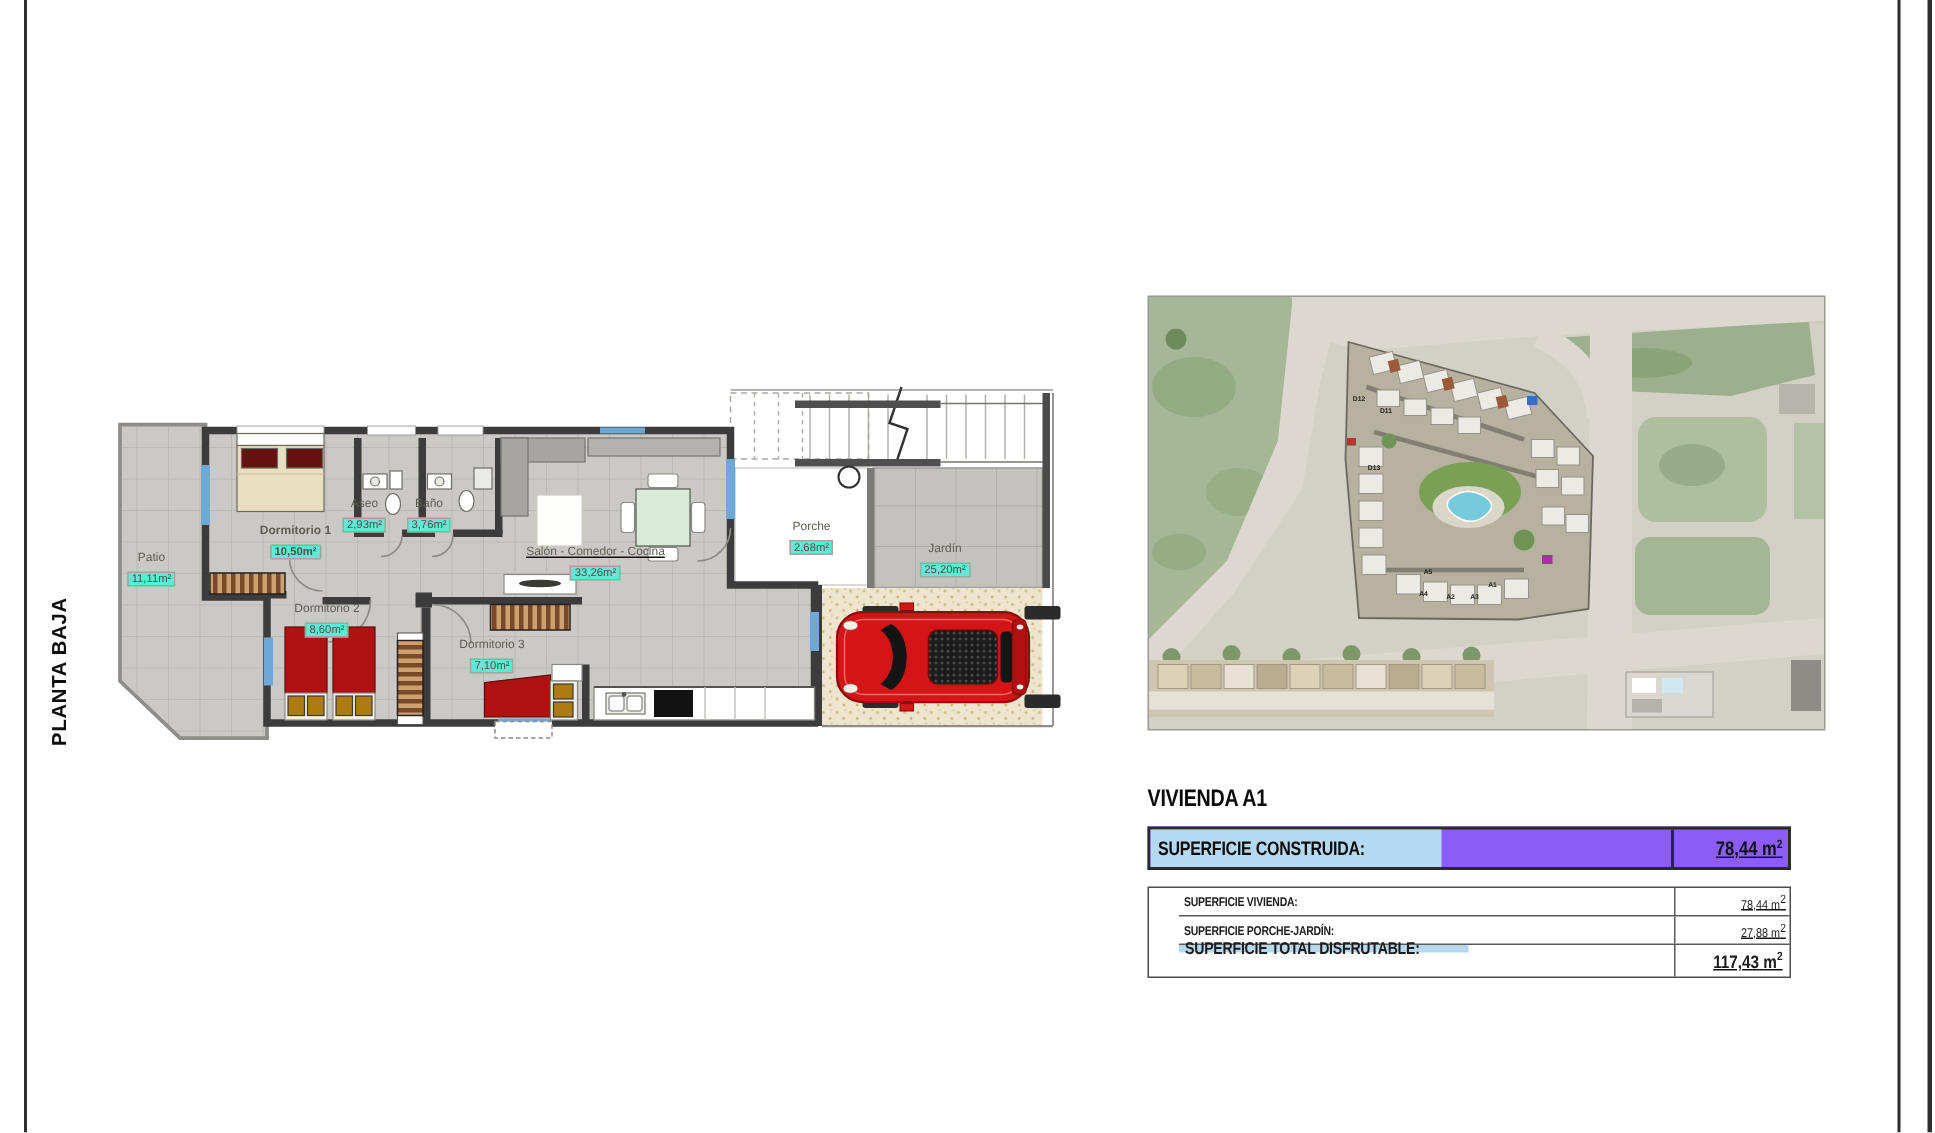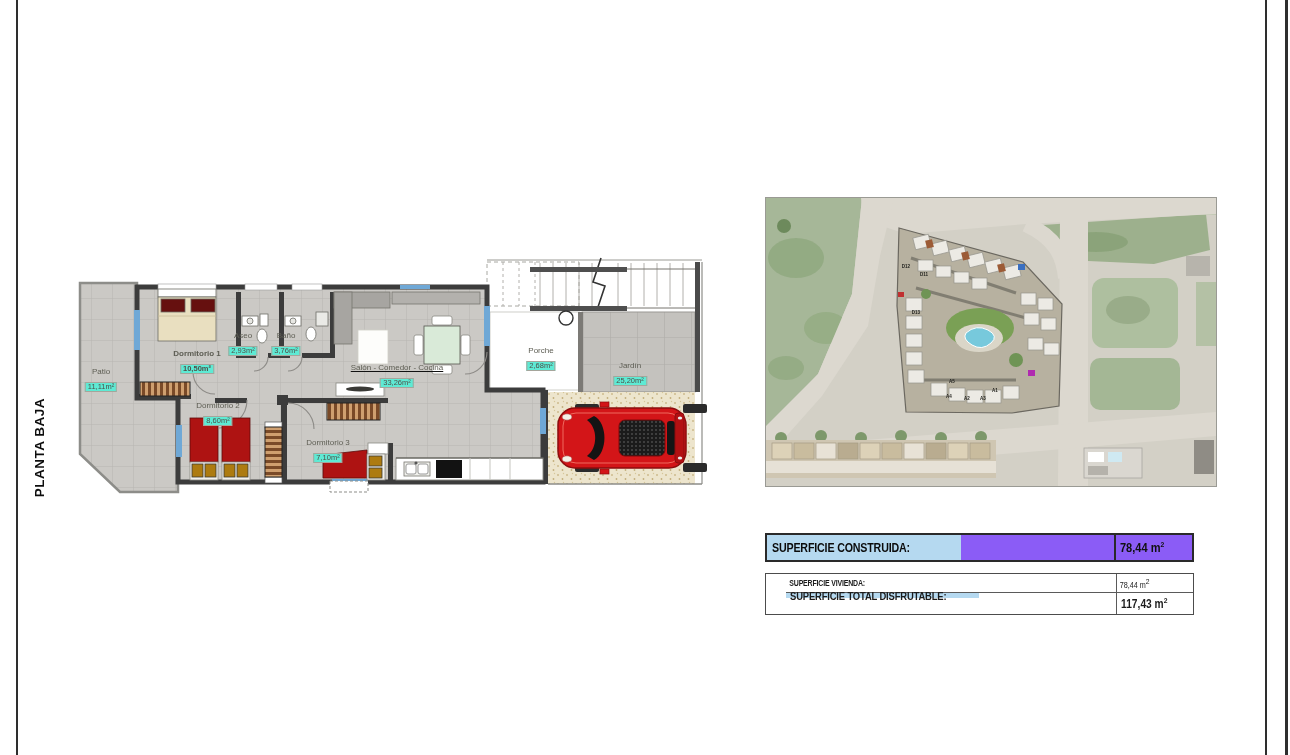--- a/index.html
+++ b/index.html
@@ -33,21 +33,21 @@
   .cond{display:inline-block;transform:scaleX(.82);transform-origin:0 50%;white-space:nowrap;letter-spacing:-.2px;}
   .condc{display:inline-block;transform:scaleX(.85);transform-origin:50% 50%;white-space:nowrap;}
   #vivienda-title{font-size:16px;font-weight:bold;color:#0b0b0b;}
   #summary-row{
     margin-top:9px;height:25px;border:2px solid #2a2a2a;position:relative;
     display:flex;align-items:center;background:#8b5cf6;
   }
   #summary-row .hl{width:189px;align-self:stretch;display:flex;align-items:center;padding-left:5px;}
   #summary-row .big-label{font-size:13px;font-weight:bold;color:#0b0b0b;}
   .valcell{position:absolute;right:0;top:0;bottom:0;width:76px;border-left:2px solid #2a2a2a;
-           display:flex;align-items:center;justify-content:flex-start;}
+           display:flex;align-items:center;justify-content:flex-end;text-decoration:underline;}
   .valbig{font-size:13px;font-weight:bold;}
   sup{font-size:8px;}
   #area-table{margin-top:11px;border:1.2px solid #4c4c4c;background:#fff;}
   .arow{position:relative;height:18px;display:flex;align-items:center;border-top:1px solid #5a5a5a;margin-left:20px;}
   .arow:first-child{border-top:none;}
   .arow .lbl{font-size:8.5px;font-weight:bold;color:#1c1c1c;padding-left:4px;}
   .arow .valcell{width:76px;border-left:1px solid #5a5a5a;}
   .arow .val{font-size:8.5px;color:#1c1c1c;}
   .arow.total{height:21px;}
   .arow.total .hl{position:absolute;left:0;top:0;bottom:16px;width:189px;display:flex;align-items:center;padding-left:4px;}
@@ -289,21 +289,21 @@
     <span class="rarea">3,76m²</span>
   </div>
   <div class="plan-label" style="left:327px;top:108px;text-decoration:underline;">
     <span class="rname">Salón - Comedor - Cocina</span>
     <span class="rarea">33,26m²</span>
   </div>
   <div class="plan-label" style="left:148px;top:146px;">
     <span class="rname">Dormitorio 2</span>
     <span class="rarea">8,60m²</span>
   </div>
-  <div class="plan-label" style="left:258px;top:170px;margin-top:13px;">
+  <div class="plan-label" style="left:258px;top:170px;">
     <span class="rname">Dormitorio 3</span>
     <span class="rarea">7,10m²</span>
   </div>
   <div class="plan-label" style="left:471px;top:91px;">
     <span class="rname">Porche</span>
     <span class="rarea">2,68m²</span>
   </div>
   <div class="plan-label" style="left:560px;top:106px;">
     <span class="rname">Jardín</span>
     <span class="rarea">25,20m²</span>
@@ -418,35 +418,44 @@
       <span style="left: 150px; top: 114px;">D13</span>
       <span style="left: 186px; top: 183px;">A5</span>
       <span style="left: 183px; top: 198px;">A4</span>
       <span style="left: 201px; top: 200px;">A2</span>
       <span style="left: 217px; top: 200px;">A3</span>
       <span style="left: 229px; top: 192px;">A1</span>
     </div>
 </div>
 
 <div id="details">
+  <div id="vivienda-title">
+    <span class="cond">VIVIENDA A1</span>
+  </div>
 
   <div id="summary-row">
     <div class="hl" style="background:#b5d9f0;">
       <span class="big-label cond">SUPERFICIE CONSTRUIDA:</span>
     </div>
     <div class="valcell">
       <span class="valbig condc"><span>78,44</span>&nbsp;<span>m</span><sup>2</sup></span>
     </div>
   </div>
 
   <div id="area-table">
     <div class="arow">
       <span class="lbl cond">SUPERFICIE VIVIENDA:</span>
       <div class="valcell">
         <span class="val condc"><span>78,44</span>&nbsp;<span>m</span><sup>2</sup></span>
+      </div>
+    </div>
+    <div class="arow">
+      <span class="lbl cond">SUPERFICIE PORCHE-JARDÍN:</span>
+      <div class="valcell">
+        <span class="val condc"><span>27,88</span>&nbsp;<span>m</span><sup>2</sup></span>
       </div>
     </div>
     <div class="arow total">
       <div class="hl" style="background:#b5d9f0;">
         <span class="lbl cond">SUPERFICIE TOTAL DISFRUTABLE:</span>
       </div>
       <div class="valcell">
         <span class="val condc"><span>117,43</span>&nbsp;<span>m</span><sup>2</sup></span>
       </div>
     </div>

